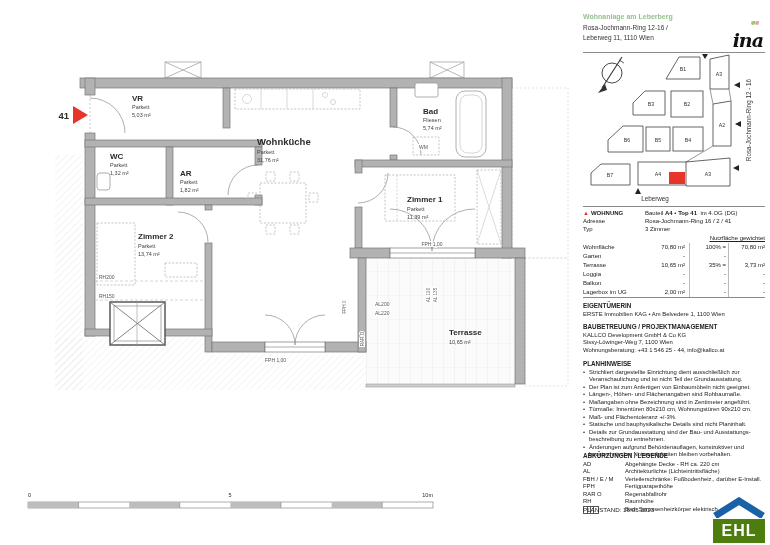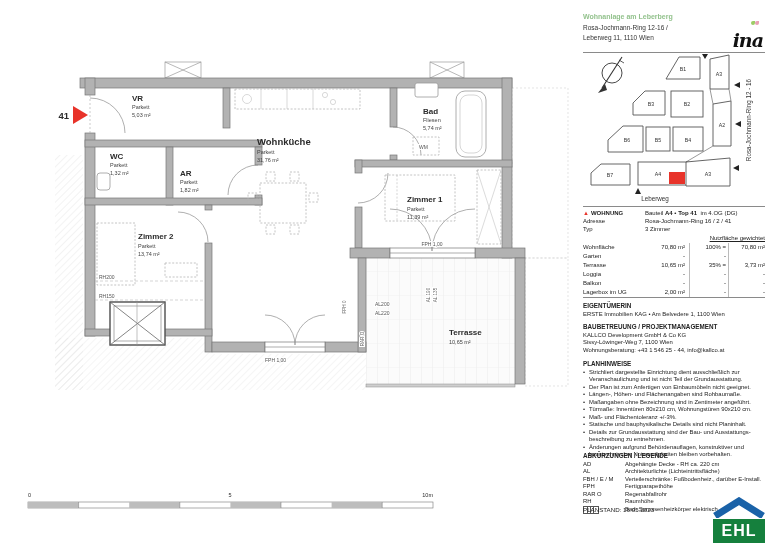--- a/index.html
+++ b/index.html
@@ -30,21 +30,21 @@
   .sec h4{margin:0 0 1px 0;font-size:6.3px;font-weight:bold;}
   .bullet{position:relative;padding-left:6px;}
   .bullet::before{content:"•";position:absolute;left:0;top:0;}
   .leg-row{display:flex;line-height:7.5px;}
   .leg-abbr{width:42px;flex:none;}
   .leg-text{flex:1;}
   .rad-sym{display:inline-block;width:14px;height:6px;border:1px solid #555;position:relative;}
   .rad-sym i{position:absolute;top:0;bottom:0;width:1px;background:#555;}
   .planstand{position:absolute;left:0;top:506px;font-size:6.2px;}
   .ehl{position:absolute;right:0;bottom:2px;width:52px;height:46px;}
-  .ehl-box{position:absolute;bottom:0;left:0;right:0;height:24px;background:#15803d;color:#fff;
+  .ehl-box{position:absolute;bottom:0;left:0;right:0;height:24px;background:#4d7c0f;color:#fff;
            font-weight:bold;font-size:16px;text-align:center;line-height:24px;letter-spacing:1px;
            font-family:"Liberation Sans",sans-serif;}
   .unit-marker{color:#e8332a;font-size:6px;margin-right:2px;}
   
   svg text{font-family:"Liberation Sans",sans-serif;fill:#2b2b2b;}
   .rname{font-weight:bold;font-size:8px;}
   .rbig{font-weight:bold;font-size:9.5px;}
   .rsub{font-size:5.5px;fill:#444;}
   .ann{font-size:5px;fill:#555;paint-order:stroke;stroke:#fff;stroke-width:2px;}
   .annv{font-size:4.6px;fill:#666;paint-order:stroke;stroke:#fff;stroke-width:2px;}

